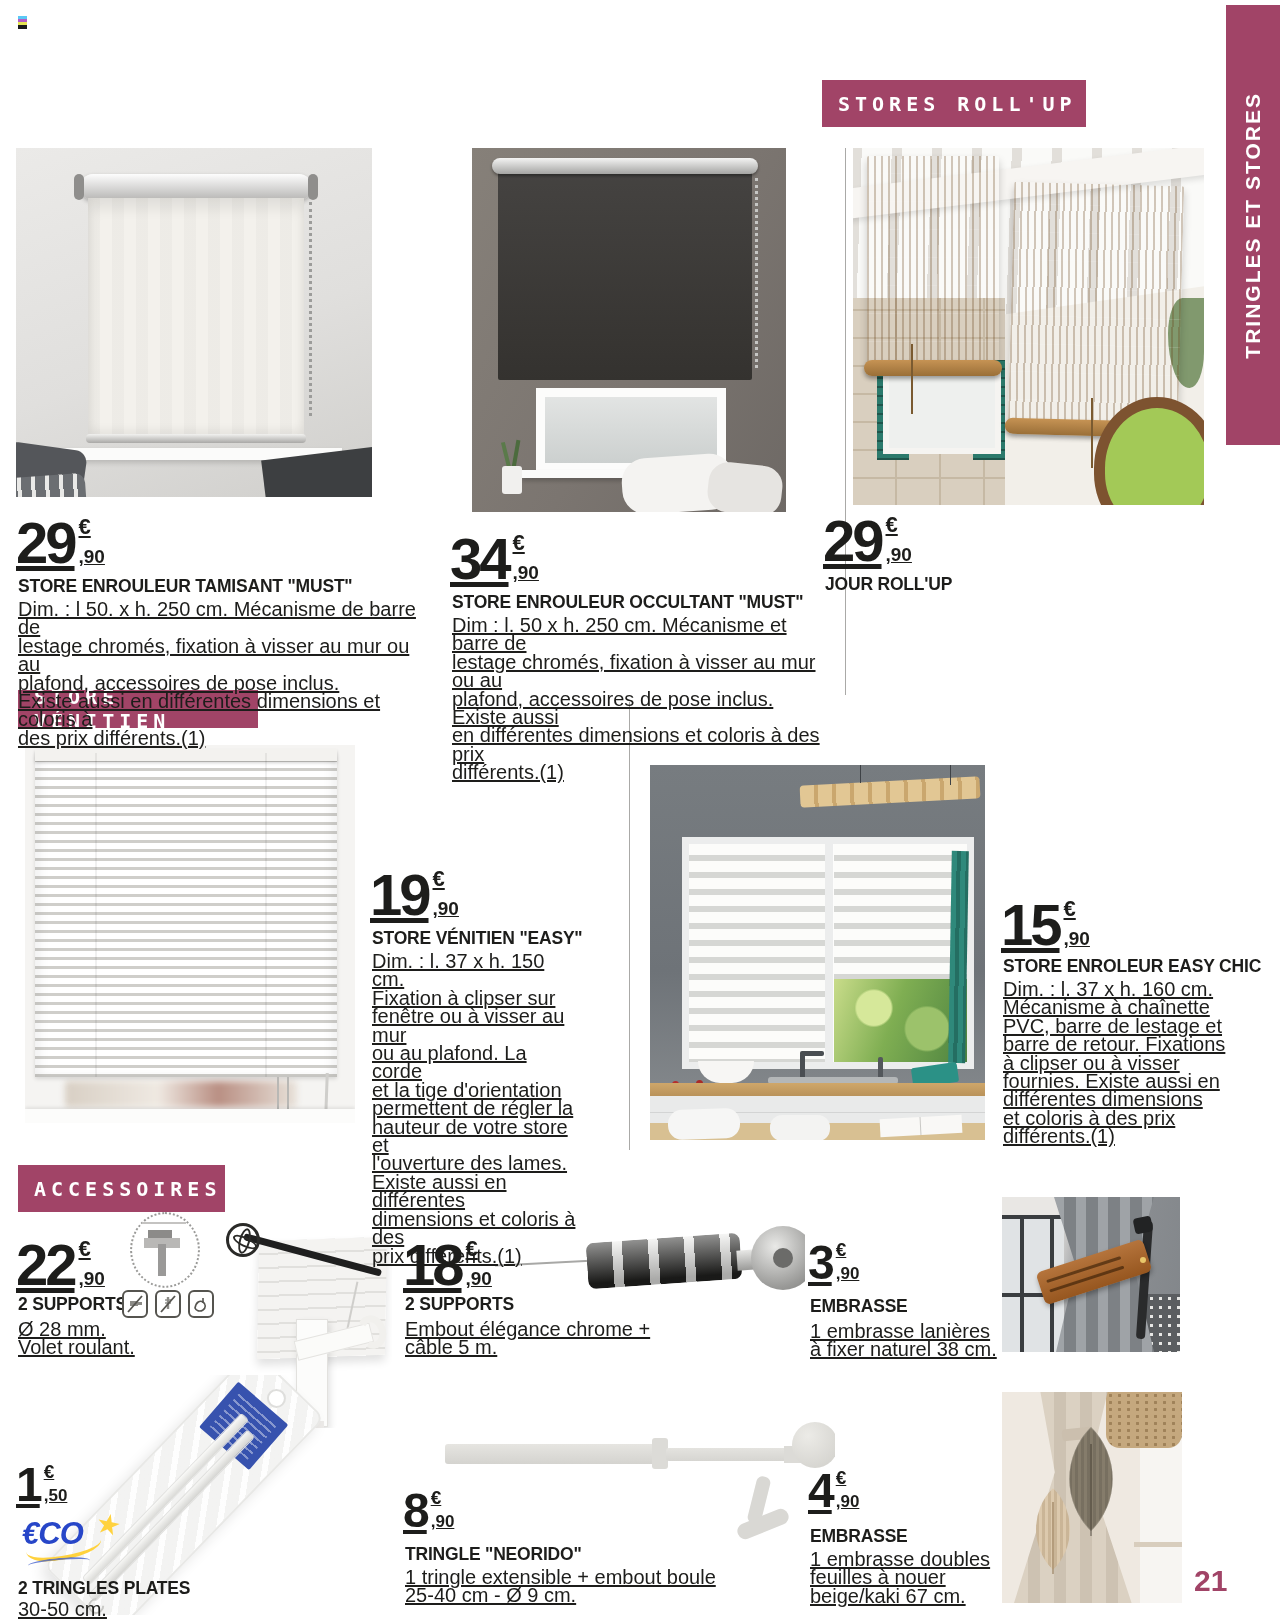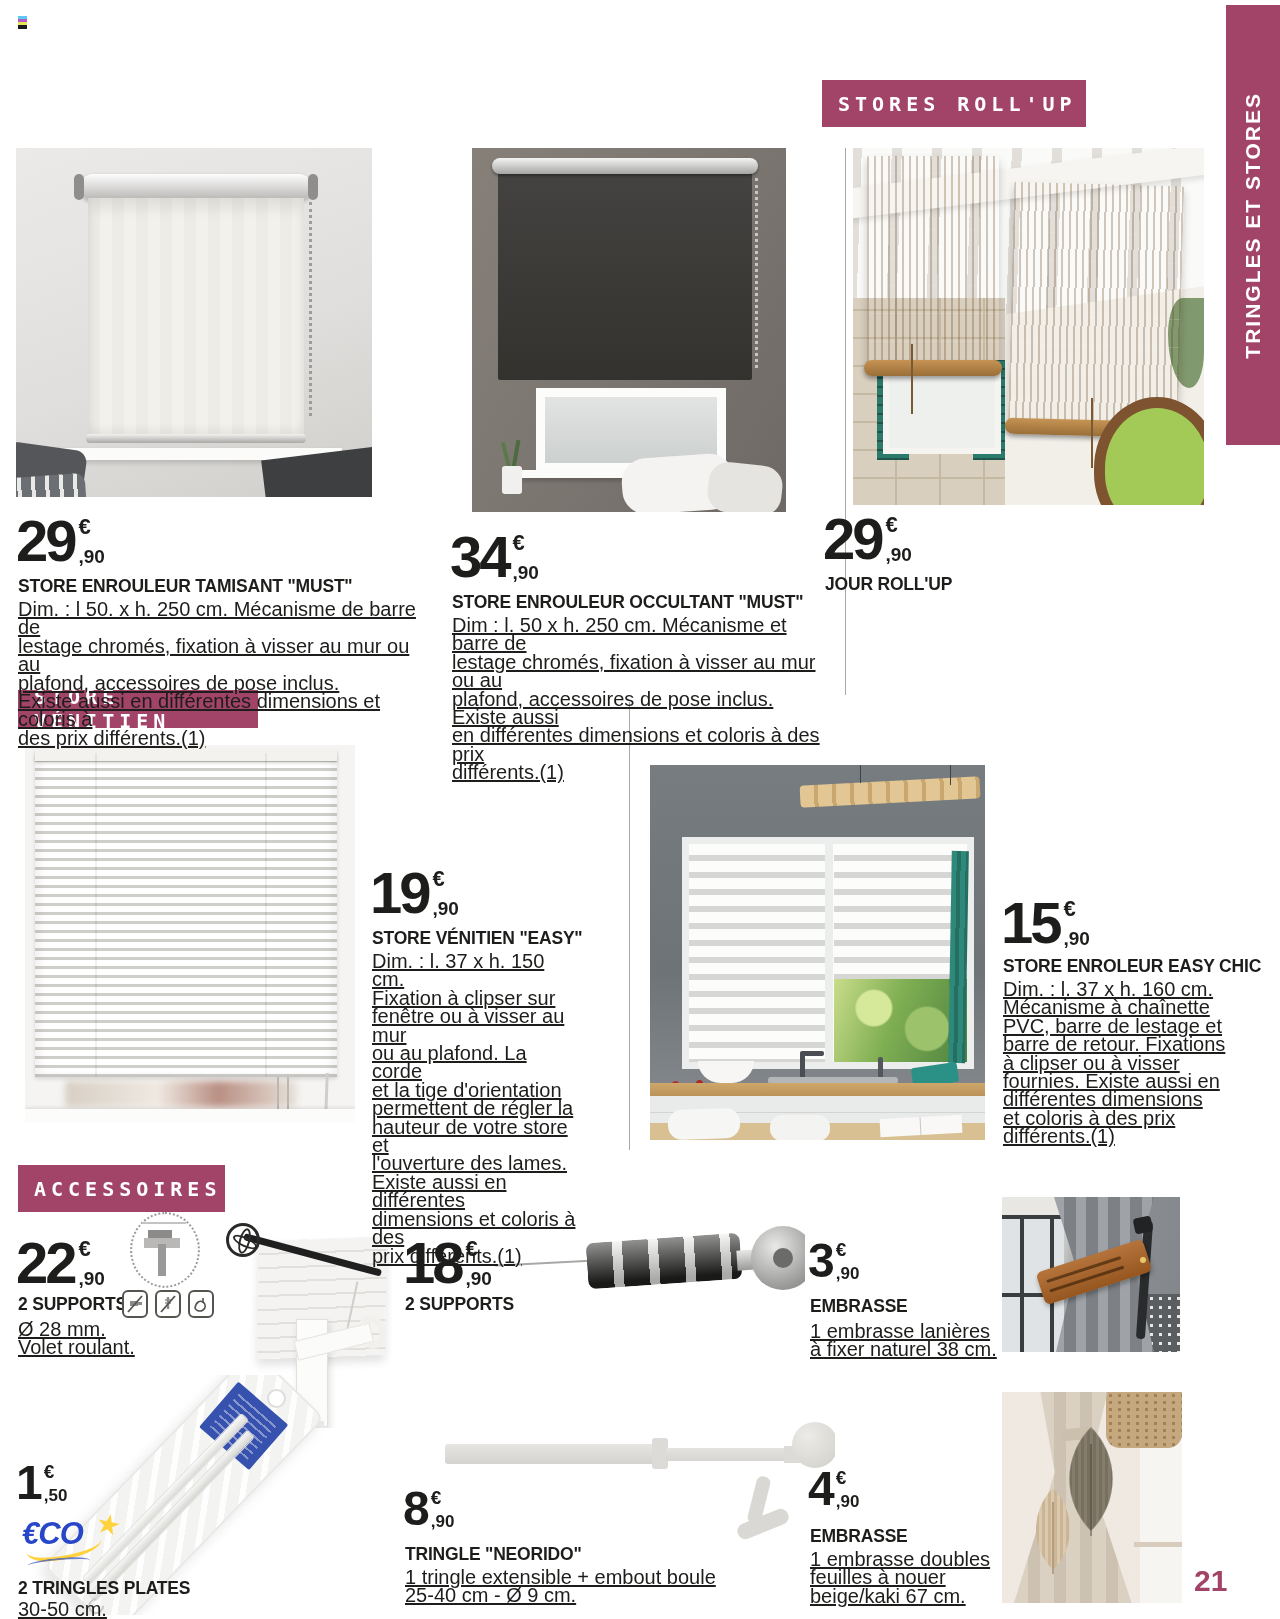--- a/index.html
+++ b/index.html
@@ -8,21 +8,21 @@
 
   
   .hdr{position:absolute;background:#a14467;color:#fff;display:flex;align-items:center;
        padding-left:16px;box-sizing:border-box;font-family:"DejaVu Sans Mono",monospace;
        font-weight:700;font-size:20px;letter-spacing:5px;}
   .banner{position:absolute;left:1226px;top:5px;width:54px;height:440px;background:#a14467;
           display:flex;align-items:center;justify-content:center;}
   .banner span{writing-mode:vertical-rl;transform:rotate(180deg);color:#fff;font-weight:700;
           font-size:21px;letter-spacing:2px;}
   .vline{position:absolute;width:1px;background:#aaa9a7;}
-  .price{position:absolute;display:flex;align-items:center;color:#1d1d1b;}
+  .price{position:absolute;display:flex;align-items:flex-end;color:#1d1d1b;text-decoration:underline;}
   .price .num{font-weight:700;letter-spacing:-3px;line-height:.8;}
   .price .sub{display:flex;flex-direction:column;justify-content:space-between;margin-left:4px;}
   .price.lg .num{font-size:58px;}
   .price.lg .sub{height:50px;}
   .price.lg .eur{font-size:22px;font-weight:700;line-height:1;}
   .price.lg .cents{font-size:19px;font-weight:700;line-height:1;}
   .price.sm .num{font-size:48px;}
   .price.sm .sub{height:42px;}
   .price.sm .eur{font-size:19px;font-weight:700;line-height:1;}
   .price.sm .cents{font-size:17px;font-weight:700;line-height:1;}
@@ -566,20 +566,22 @@
   </div>
 
   <div class="price lg" style="left:403px;top:1238px">
     <span class="num">18</span>
     <span class="sub">
         <span class="eur">€</span>
     <span class="cents">,90</span>
       </span>
   </div>
   <div class="title" style="left:405px;top:1294px">2 SUPPORTS</div>
+  <div class="desc" style="left:405px;top:1320px;width:270px">Embout élégance chrome +
+câble 5 m.</div>
 
   <div class="price sm" style="left:808px;top:1240px">
     <span class="num">3</span>
     <span class="sub">
         <span class="eur">€</span>
     <span class="cents">,90</span>
       </span>
   </div>
   <div class="title" style="left:810px;top:1296px">EMBRASSE</div>
   <div class="desc" style="left:810px;top:1322px;width:220px">1 embrasse lanières

